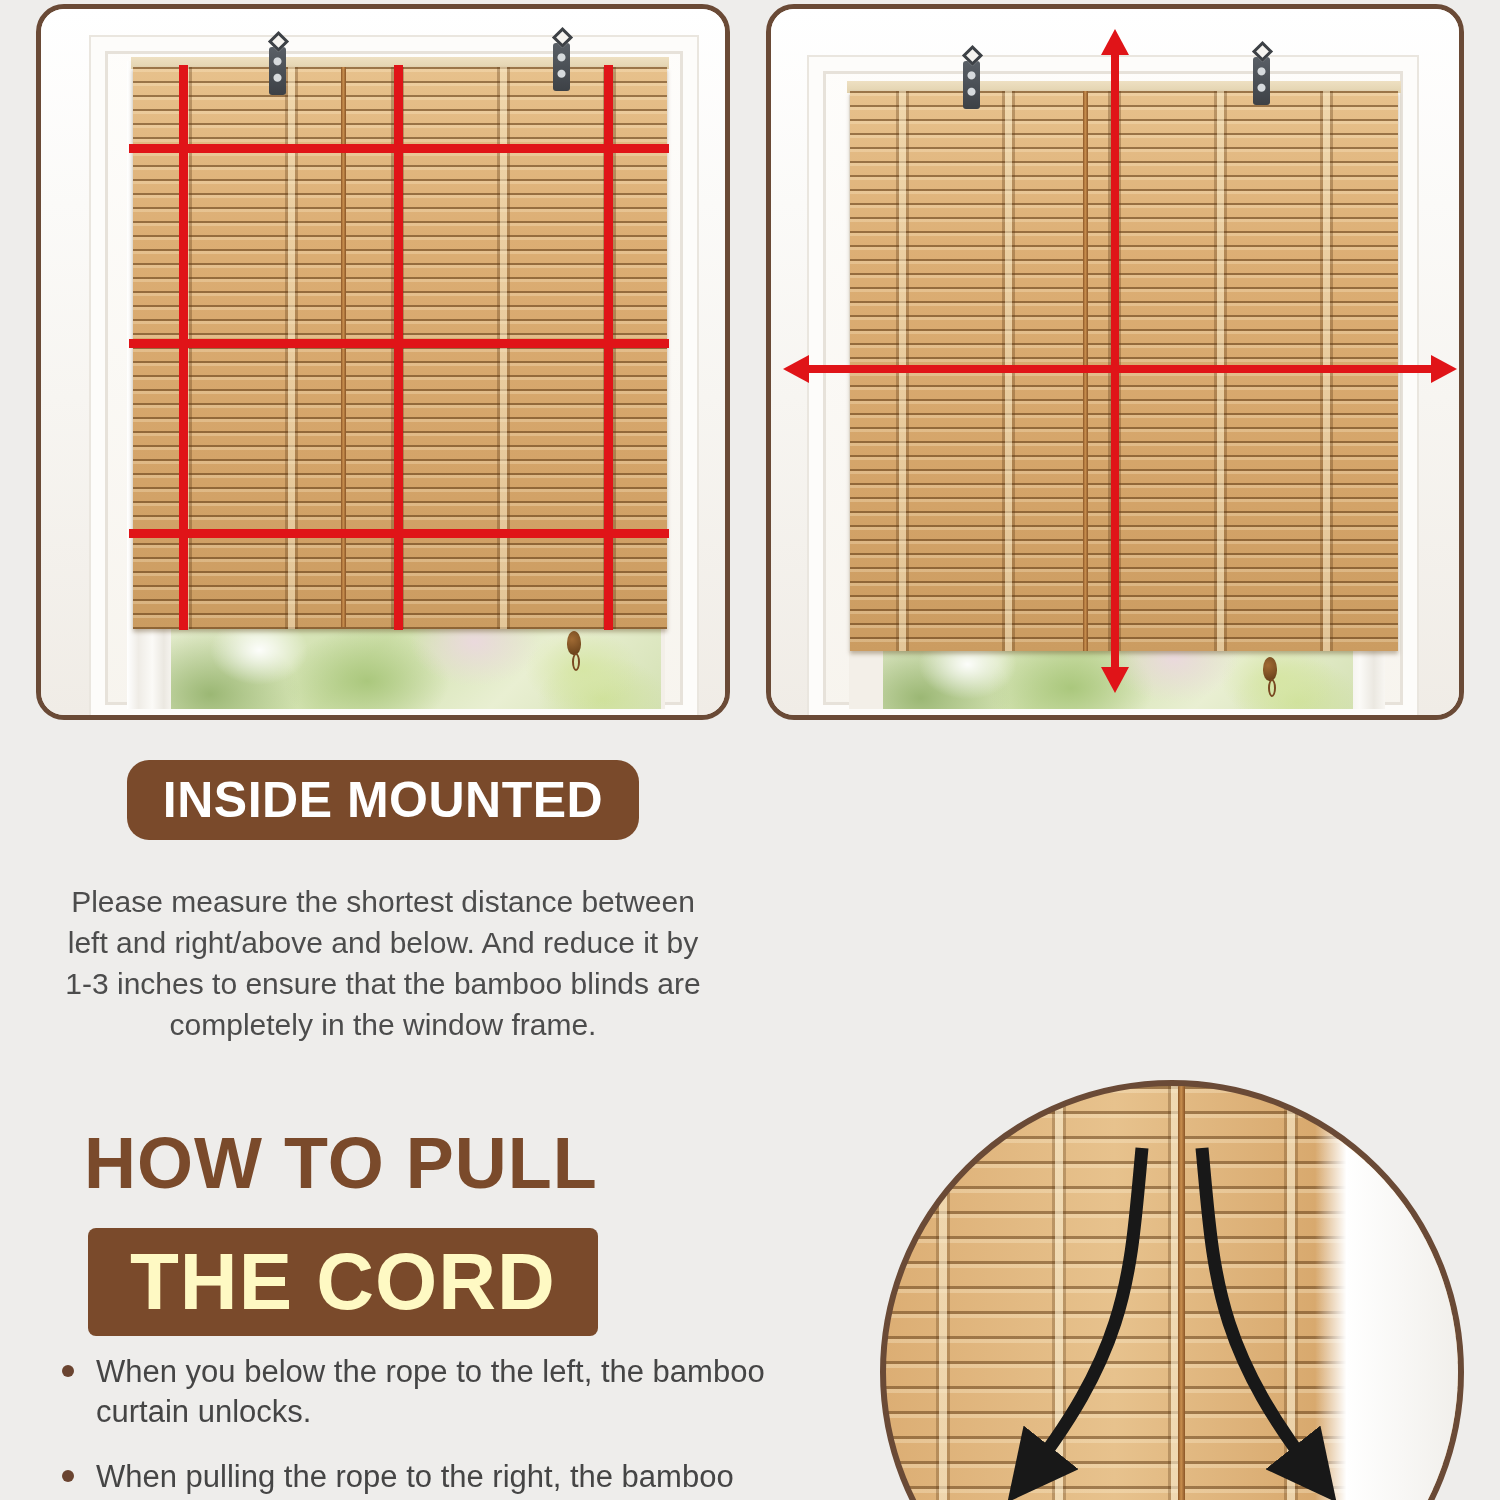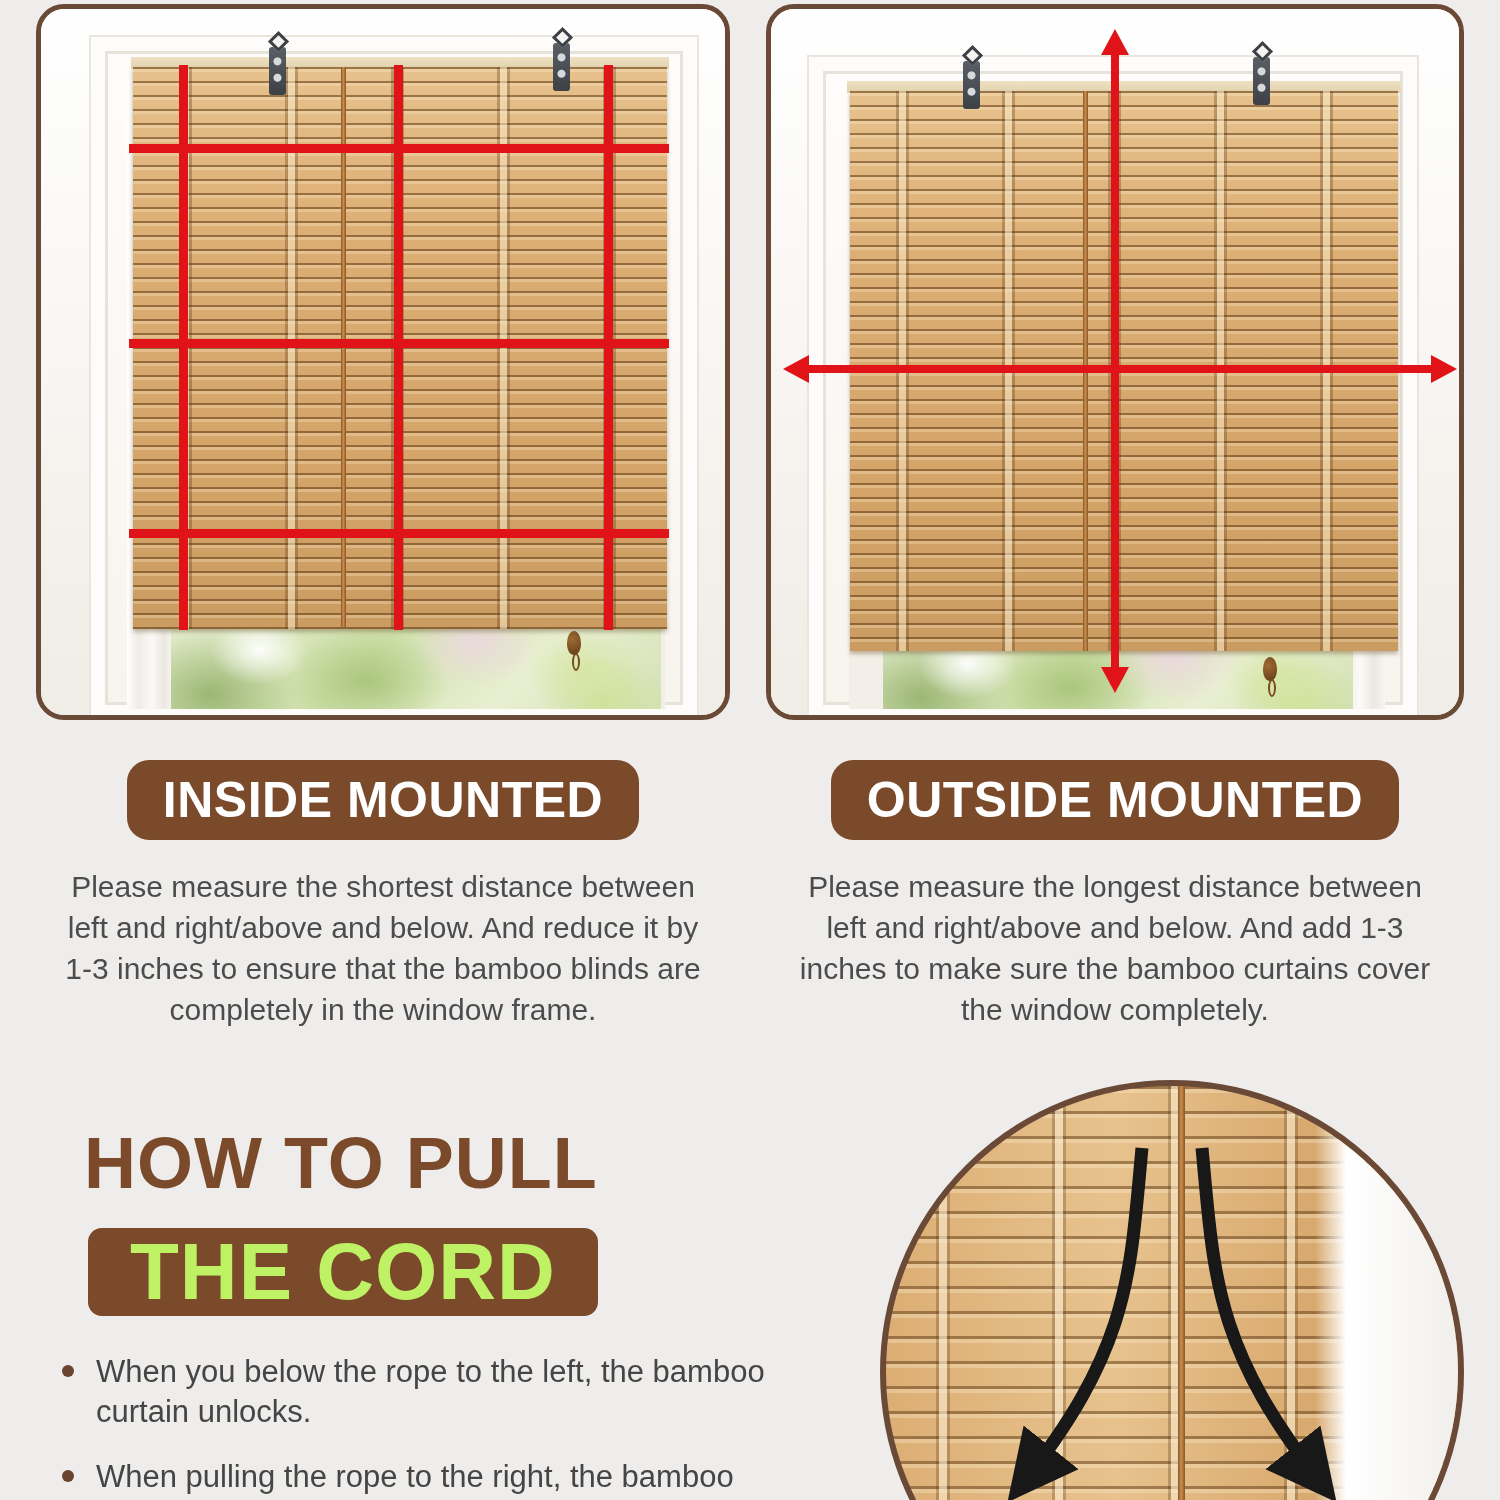--- a/index.html
+++ b/index.html
@@ -84,27 +84,27 @@
   .ah-down{left:330px; top:658px; border-left:14px solid transparent; border-right:14px solid transparent; border-top:26px solid var(--red);}
   .ah-left{left:12px; top:346px; border-top:14px solid transparent; border-bottom:14px solid transparent; border-right:26px solid var(--red);}
   .ah-right{left:660px; top:346px; border-top:14px solid transparent; border-bottom:14px solid transparent; border-left:26px solid var(--red);}
 
   
   .caption{position:absolute; top:760px; text-align:center;}
   .caption.left{left:36px; width:694px;}
   .caption.right{left:766px; width:698px;}
   .badge{display:inline-block; background:var(--brown); color:#fff; font-weight:800;
          font-size:50px; line-height:1.08; padding:13px 36px; border-radius:22px; letter-spacing:.5px;}
-  .caption p{margin:26px auto 0; width:640px; font-size:30px; line-height:1.37; color:#4c4c4c;}
+  .caption p{margin:41px auto 0; width:640px; font-size:30px; line-height:1.37; color:#4c4c4c;}
 
   
   .howto-title{position:absolute; left:84px; top:1122px; font-size:72px; font-weight:800;
                color:var(--brown); letter-spacing:1px;}
-  .howto-badge{position:absolute; left:88px; top:1228px; background:var(--brown); color:#bef264;
-               font-size:80px; font-weight:800; line-height:1; padding:4px 42px; border-radius:14px; letter-spacing:1px;}
+  .howto-badge{position:absolute; left:88px; top:1228px; background:var(--brown); color:#fef9c3;
+               font-size:80px; font-weight:800; line-height:1; padding:14px 42px; border-radius:8px; letter-spacing:1px;}
   .bullets{position:absolute; left:62px; top:1352px; width:770px; list-style:none;}
   .bullets li{display:flex; margin-bottom:26px; font-size:31px; line-height:1.28; color:#454545;}
   .dot{flex:0 0 12px; width:12px; height:12px; border-radius:50%; background:#6a4430; margin:13px 22px 0 0;}
 
   
   .circle{position:absolute; left:880px; top:1080px; width:584px; height:584px; border-radius:50%;
       border:6px solid var(--border-brown); overflow:hidden;
       background:
         repeating-linear-gradient(90deg, transparent 0 50px, rgba(90,55,20,.30) 50px 53px,
            rgba(248,235,205,.62) 53px 61px, rgba(90,55,20,.30) 61px 64px, transparent 64px 116px),
@@ -162,24 +162,20 @@
       <div class="ahead ah-down"></div>
       <div class="ahead ah-left"></div>
       <div class="ahead ah-right"></div>
     </div>
   </figure>
 
   <div class="caption left">
     <div class="badge">INSIDE MOUNTED</div>
     <p>Please measure the shortest distance between left and right/above and below. And reduce it by 1-3 inches to ensure that the bamboo blinds are completely in the window frame.</p>
   </div>
-  <div class="caption right">
-    <div class="badge">OUTSIDE MOUNTED</div>
-    <p>Please measure the longest distance between left and right/above and below. And add 1-3 inches to make sure the bamboo curtains cover the window completely.</p>
-  </div>
 
   <h1 class="howto-title">HOW TO PULL</h1>
   <div class="howto-badge">THE CORD</div>
 
   <ul class="bullets">
     <li>
       <span class="dot"></span>
       <span>When you below the rope to the left, the bamboo curtain unlocks.</span>
     </li>
     <li>

